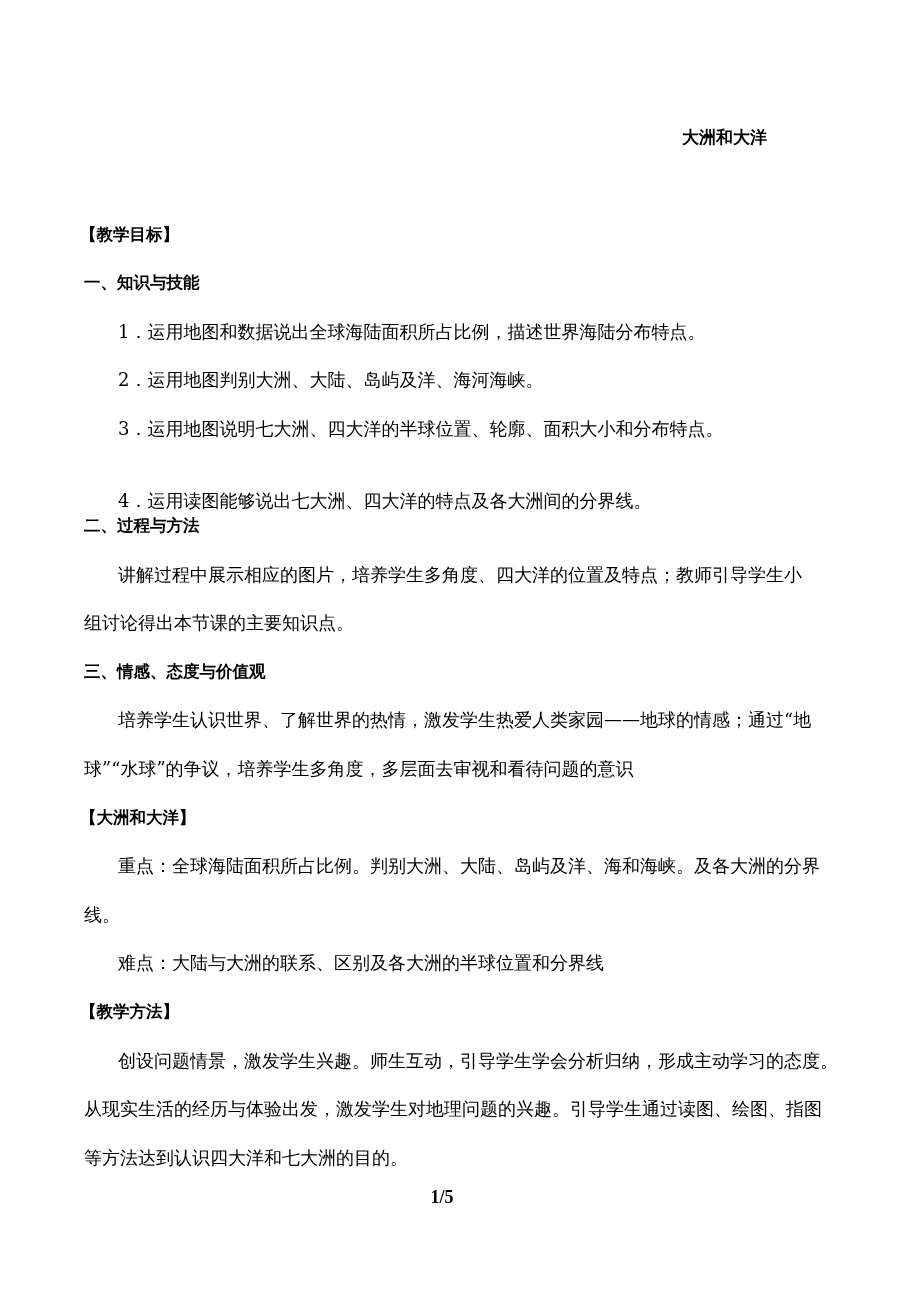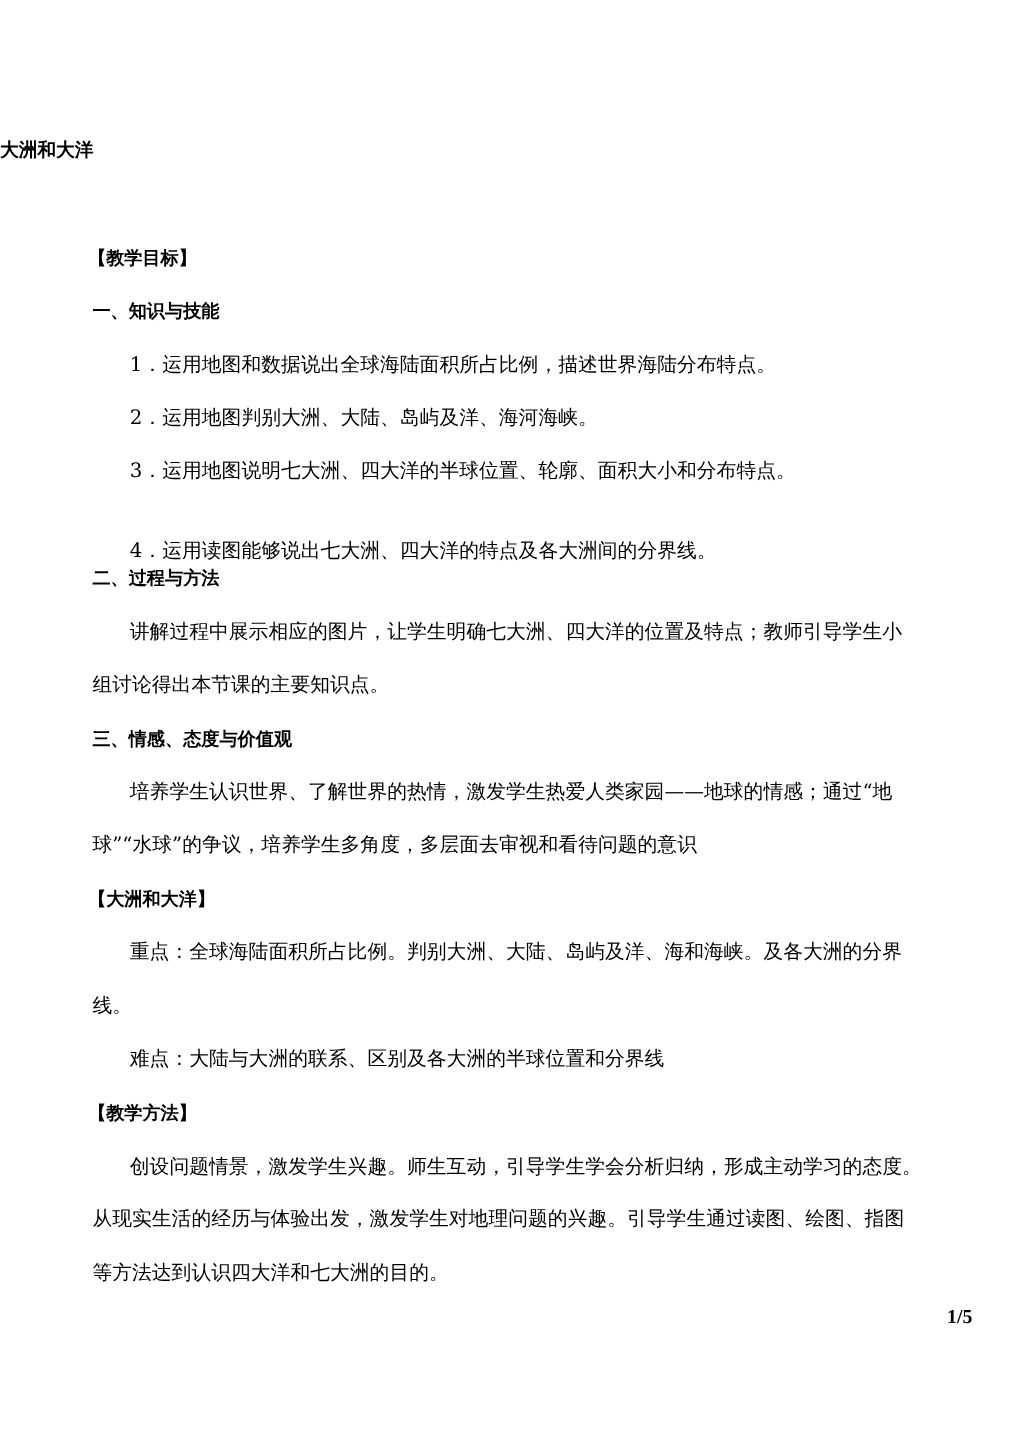--- a/index.html
+++ b/index.html
@@ -19,21 +19,21 @@
       position: absolute;
       left: 0; top: 0;
       width: 920px;
       height: 1302px;
     }
     .title {
       position: absolute;
       top: 124px;
       left: 0;
       width: 767px;
-      text-align: left;
+      text-align: right;
       font-family: "DejaVu Sans", "Liberation Sans", sans-serif;
       font-weight: bold;
       font-size: 17px;
       line-height: 26px;
     }
     .line {
       position: absolute;
       left: 84px;
       font-size: 18px;
       line-height: 26px;
@@ -48,21 +48,21 @@
       left: 80px;
     }
     .indent {
       left: 118px;
     }
     .page-number {
       position: absolute;
       top: 1184px;
       left: 0;
       width: 884px;
-      text-align: right;
+      text-align: center;
       font-family: "Liberation Serif", "DejaVu Serif", serif;
       font-weight: bold;
       font-size: 18px;
       line-height: 26px;
     }
   </style>
 </head>
 <body>
 
 <div class="page">
@@ -72,21 +72,21 @@
   <div class="line heading bracket-heading" style="top:222px;">【教学目标】</div>
 
   <div class="line heading" style="top:270px;">一、知识与技能</div>
 
   <div class="line indent" style="top:319px;">1．运用地图和数据说出全球海陆面积所占比例，描述世界海陆分布特点。</div>
   <div class="line indent" style="top:367px;">2．运用地图判别大洲、大陆、岛屿及洋、海河海峡。</div>
   <div class="line indent" style="top:416px;">3．运用地图说明七大洲、四大洋的半球位置、轮廓、面积大小和分布特点。</div>
   <div class="line indent" style="top:488px;">4．运用读图能够说出七大洲、四大洋的特点及各大洲间的分界线。</div>
 
   <div class="line heading" style="top:513px;">二、过程与方法</div>
-  <div class="line indent" style="top:562px;">讲解过程中展示相应的图片，让学生明确七大洲、四大洋的位置及特点；教师引导学生小</div>
+  <div class="line indent" style="top:562px;">讲解过程中展示相应的图片，培养学生多角度、四大洋的位置及特点；教师引导学生小</div>
   <div class="line" style="top:610px;">组讨论得出本节课的主要知识点。</div>
 
   <div class="line heading" style="top:659px;">三、情感、态度与价值观</div>
   <div class="line" style="top:756px;">球”“水球”的争议，培养学生多角度，多层面去审视和看待问题的意识</div>
   <div class="line indent" style="top:707px;">培养学生认识世界、了解世界的热情，激发学生热爱人类家园——地球的情感；通过“地</div>
 
   <div class="line heading bracket-heading" style="top:805px;">【大洲和大洋】</div>
   <div class="line indent" style="top:853px;">重点：全球海陆面积所占比例。判别大洲、大陆、岛屿及洋、海和海峡。及各大洲的分界</div>
   <div class="line" style="top:902px;">线。</div>
   <div class="line indent" style="top:950px;">难点：大陆与大洲的联系、区别及各大洲的半球位置和分界线</div>

